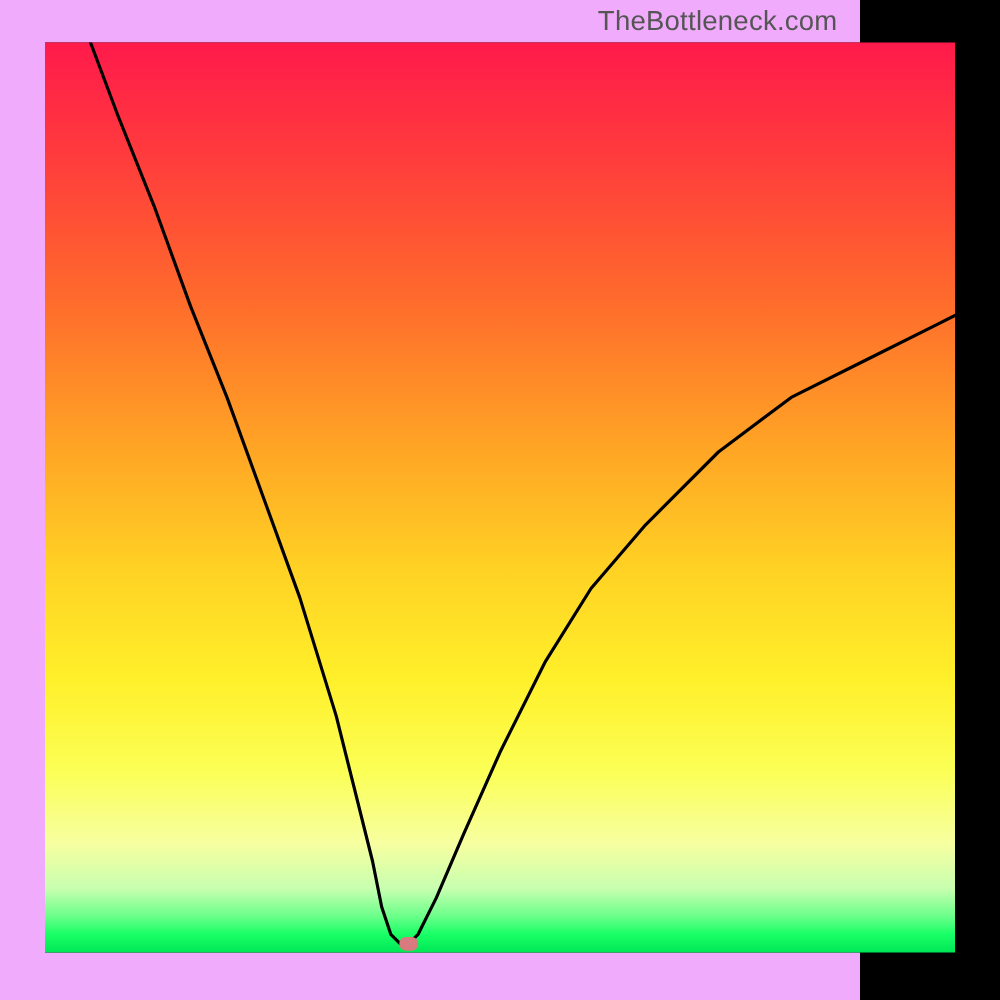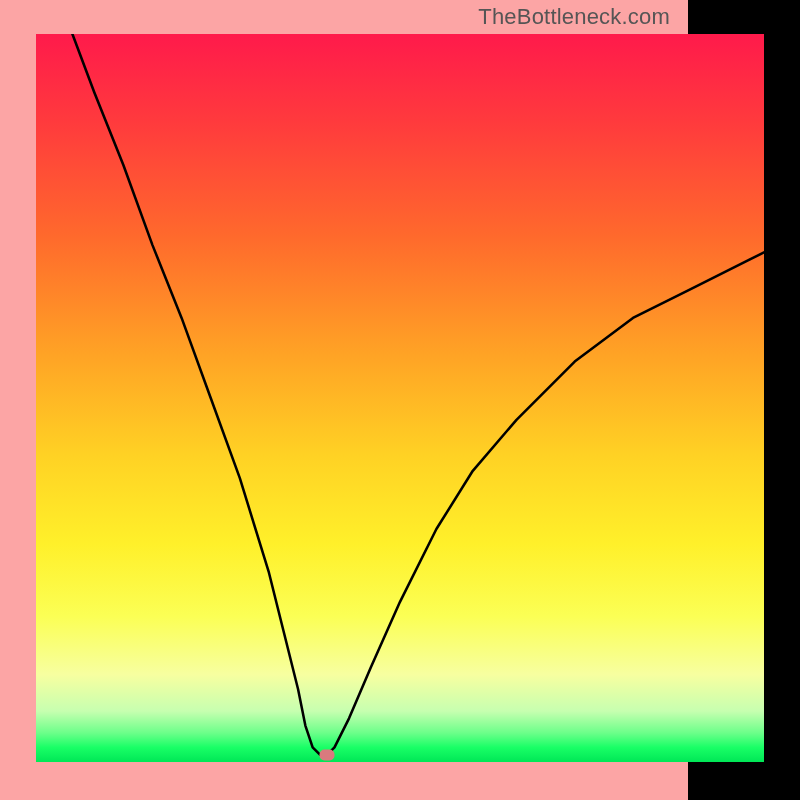--- a/index.html
+++ b/index.html
@@ -8,21 +8,21 @@
     width: 800px;
     height: 800px;
     overflow: hidden;
     font-family: Arial, Helvetica, sans-serif;
     background: #000;
   }
   .frame {
     position: relative;
     width: 688px;
     height: 800px;
-    background: #fca5a5;
+    background: #f0abfc;
   }
   .watermark {
     position: absolute;
     top: 4px;
     right: 18px;
     color: #555;
     font-size: 22px;
     font-weight: 500;
     letter-spacing: 0.2px;
     z-index: 5;

